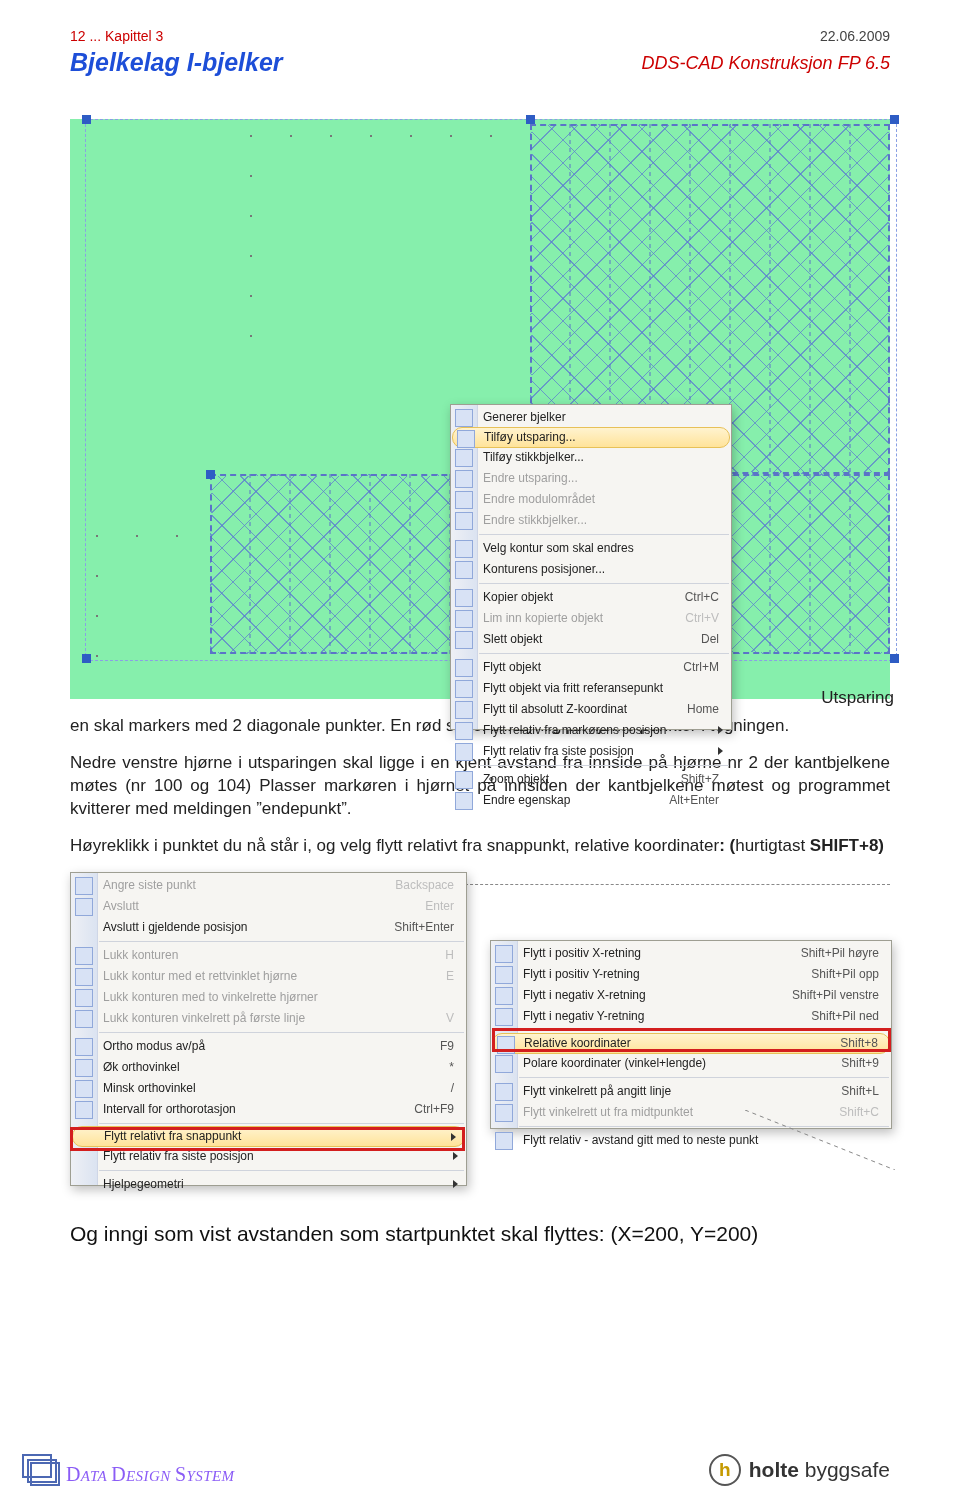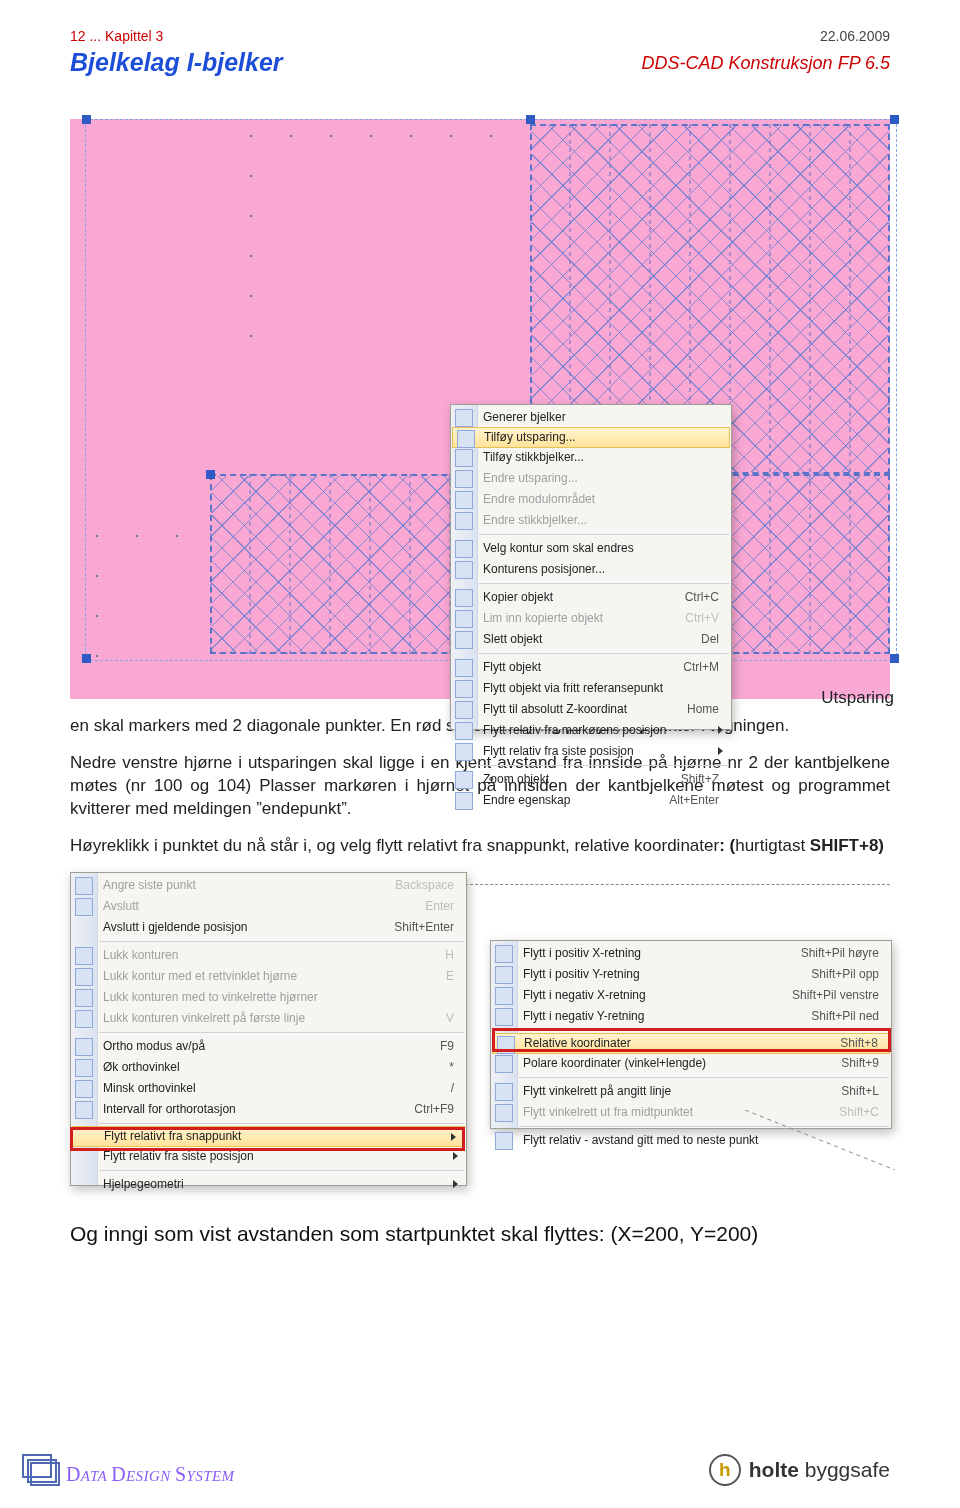--- a/index.html
+++ b/index.html
@@ -27,21 +27,21 @@
   .pheader .l2 { color: #444; font-size: 14px; text-align: right; position: absolute; right: 0; top:0; }
   .pheader .l3 { color: #1d4ed8; font-style: italic; font-weight: bold; font-size: 25px; position: absolute; left:0; top:20px; }
   .pheader .l4 { color: #c00; font-style: italic; font-size: 18px; position: absolute; right:0; top:25px; }
 
   
   .canvas1 {
     margin-top: 35px;
     width: 820px;
     height: 580px;
     position: relative;
-    background: #f9a8d4;
+    background: #86efac;
   }
   .grid-dot { position:absolute; width:2px; height:2px; background:#777; }
   .shape {
     position: absolute;
     box-sizing: border-box;
   }
   .hatch-outline {
     background-image:
       repeating-linear-gradient(45deg,  rgba(90,120,210,.7) 0 1px, transparent 1px 16px),
       repeating-linear-gradient(-45deg, rgba(90,120,210,.7) 0 1px, transparent 1px 16px);
@@ -74,21 +74,21 @@
     white-space: nowrap;
     color:#222;
   }
   .menu .item.disabled { color:#9f9f9f; }
   .menu .item .sc { float:right; margin-left:24px; color:#555; }
   .menu .item.disabled .sc { color:#bdbdbd; }
   .menu .sep { height:1px; background:#cfd3dc; margin:3px 2px 3px 28px; }
   .menu .item.hl {
     background: linear-gradient(#fff3cf,#ffe39a);
     border:1px solid #e7c158;
-    border-radius:0;
+    border-radius:10px;
     margin:-1px 1px;
     padding:0 11px 0 31px;
   }
   .menu .mi {
     position:absolute; left:4px; top:2px; width:16px; height:16px;
     display:inline-block;
     background:#d8e2f5; border:1px solid #90a8da;
   }
   .menu .arrow::after {
     content:""; position:absolute; right:8px; top:6px;

